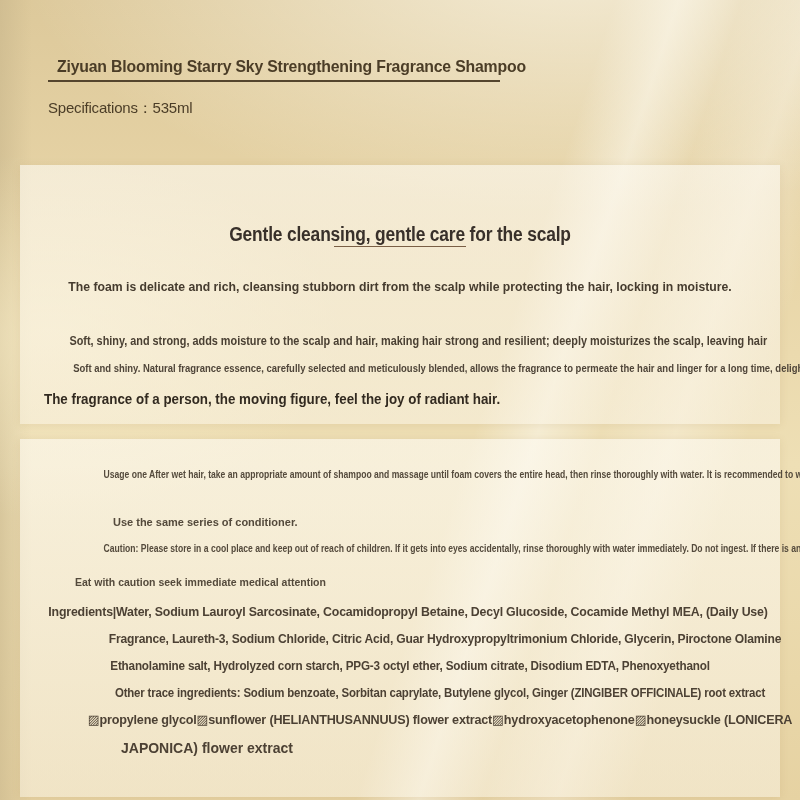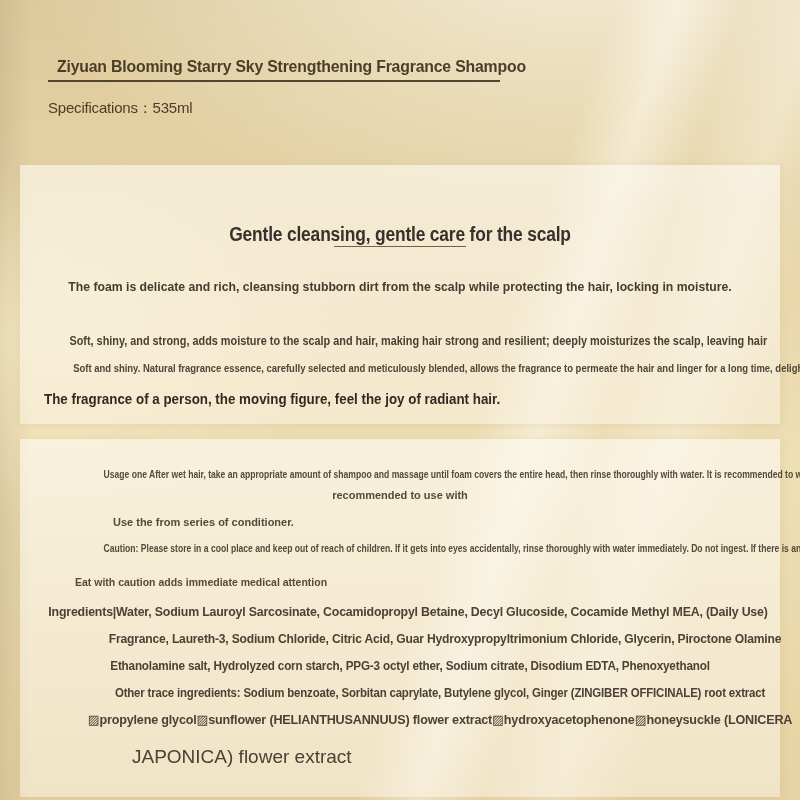--- a/index.html
+++ b/index.html
@@ -75,21 +75,21 @@
   .c2 { left: 55px; top: 126px; font-size: 10.5px; font-weight: 700; color: #544a3c; white-space: nowrap; }
 
   .ing { left: 0; right: 0; text-align: center; white-space: nowrap;
          font-size: 13px; font-weight: 700; color: #4c4134; letter-spacing: -0.2px; }
   .i0 { top: 152px; transform: translateX(8px)  scaleX(0.95); }
   .i1 { top: 179px; transform: translateX(45px) scaleX(0.93); }
   .i2 { top: 206px; transform: translateX(10px) scaleX(0.90); }
   .i3 { top: 233px; transform: translateX(40px) scaleX(0.88); }
   .i4 { top: 260px; transform: translateX(40px) scaleX(0.97); }
   .ing-cont {
-    left: 112px; top: 287px; font-size: 19px; font-weight: 400; color: #4c4134;
+    left: 101px; top: 287px; font-size: 14px; font-weight: 700; color: #4c4134;
     white-space: nowrap;
   }
   .footnote { left: 86px; top: 317px; font-size: 9.5px; font-weight: 700; color: #5a4f41; white-space: nowrap; }
 </style>
 </head>
 <body>
 
 <div class="stage">
 
   <div class="bg"></div>
@@ -104,24 +104,23 @@
     <h2 class="abs centerline nowrap heading">Gentle cleansing, gentle care for the scalp</h2>
     <div class="h-rule"></div>
     <p class="abs centerline nowrap p1">The foam is delicate and rich, cleansing stubborn dirt from the scalp while protecting the hair, locking in moisture.</p>
     <p class="abs centerline nowrap p2">Soft, shiny, and strong, adds moisture to the scalp and hair, making hair strong and resilient; deeply moisturizes the scalp, leaving hair</p>
     <p class="abs centerline nowrap p3">Soft and shiny. Natural fragrance essence, carefully selected and meticulously blended, allows the fragrance to permeate the hair and linger for a long time, delightful</p>
     <p class="abs p4">The fragrance of a person, the moving figure, feel the joy of radiant hair.</p>
   </section>
 
   <section class="panel panel2">
     <p class="abs centerline nowrap u1">Usage one After wet hair, take an appropriate amount of shampoo and massage until foam covers the entire head, then rinse thoroughly with water. It is recommended to wash twice. It is</p>
-    <p class="abs centerline nowrap u2">recommended to use with</p>
-    <p class="abs u3">Use the from series of conditioner.</p>
+    <p class="abs u3">Use the same series of conditioner.</p>
     <p class="abs centerline nowrap c1">Caution: Please store in a cool place and keep out of reach of children. If it gets into eyes accidentally, rinse thoroughly with water immediately. Do not ingest. If there is any discomfort,</p>
-    <p class="abs c2">Eat with caution adds immediate medical attention</p>
+    <p class="abs c2">Eat with caution seek immediate medical attention</p>
 
     <p class="abs ing i0">Ingredients|Water, Sodium Lauroyl Sarcosinate, Cocamidopropyl Betaine, Decyl Glucoside, Cocamide Methyl MEA, (Daily Use)</p>
     <p class="abs ing i1">Fragrance, Laureth-3, Sodium Chloride, Citric Acid, Guar Hydroxypropyltrimonium Chloride, Glycerin, Piroctone Olamine</p>
     <p class="abs ing i2">Ethanolamine salt, Hydrolyzed corn starch, PPG-3 octyl ether, Sodium citrate, Disodium EDTA, Phenoxyethanol</p>
     <p class="abs ing i3">Other trace ingredients: Sodium benzoate, Sorbitan caprylate, Butylene glycol, Ginger (ZINGIBER OFFICINALE) root extract</p>
     <p class="abs ing i4">▨propylene glycol▨sunflower (HELIANTHUSANNUUS) flower extract▨hydroxyacetophenone▨honeysuckle (LONICERA</p>
     <p class="abs ing-cont">JAPONICA) flower extract</p>
   </section>
 
 </div>

